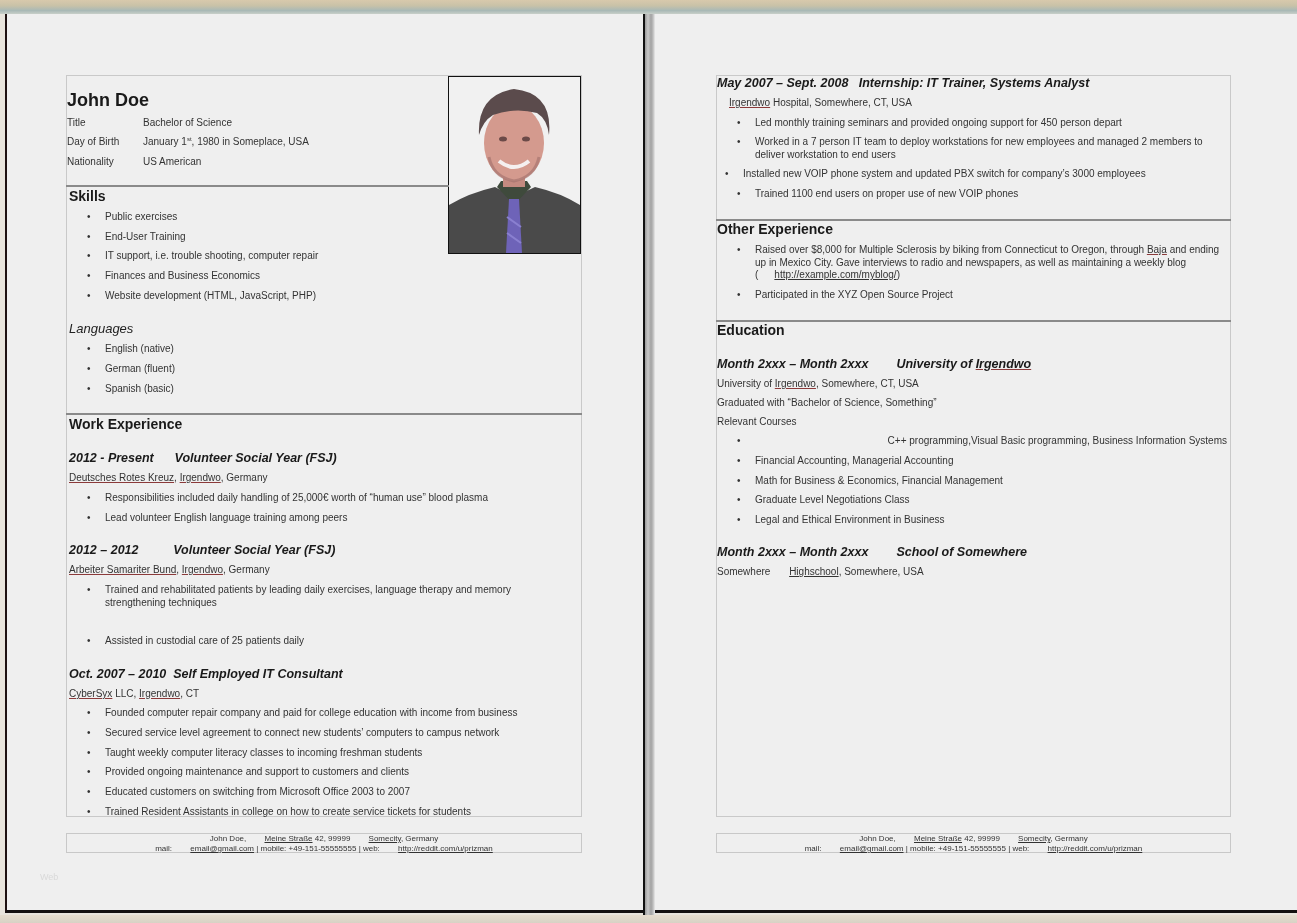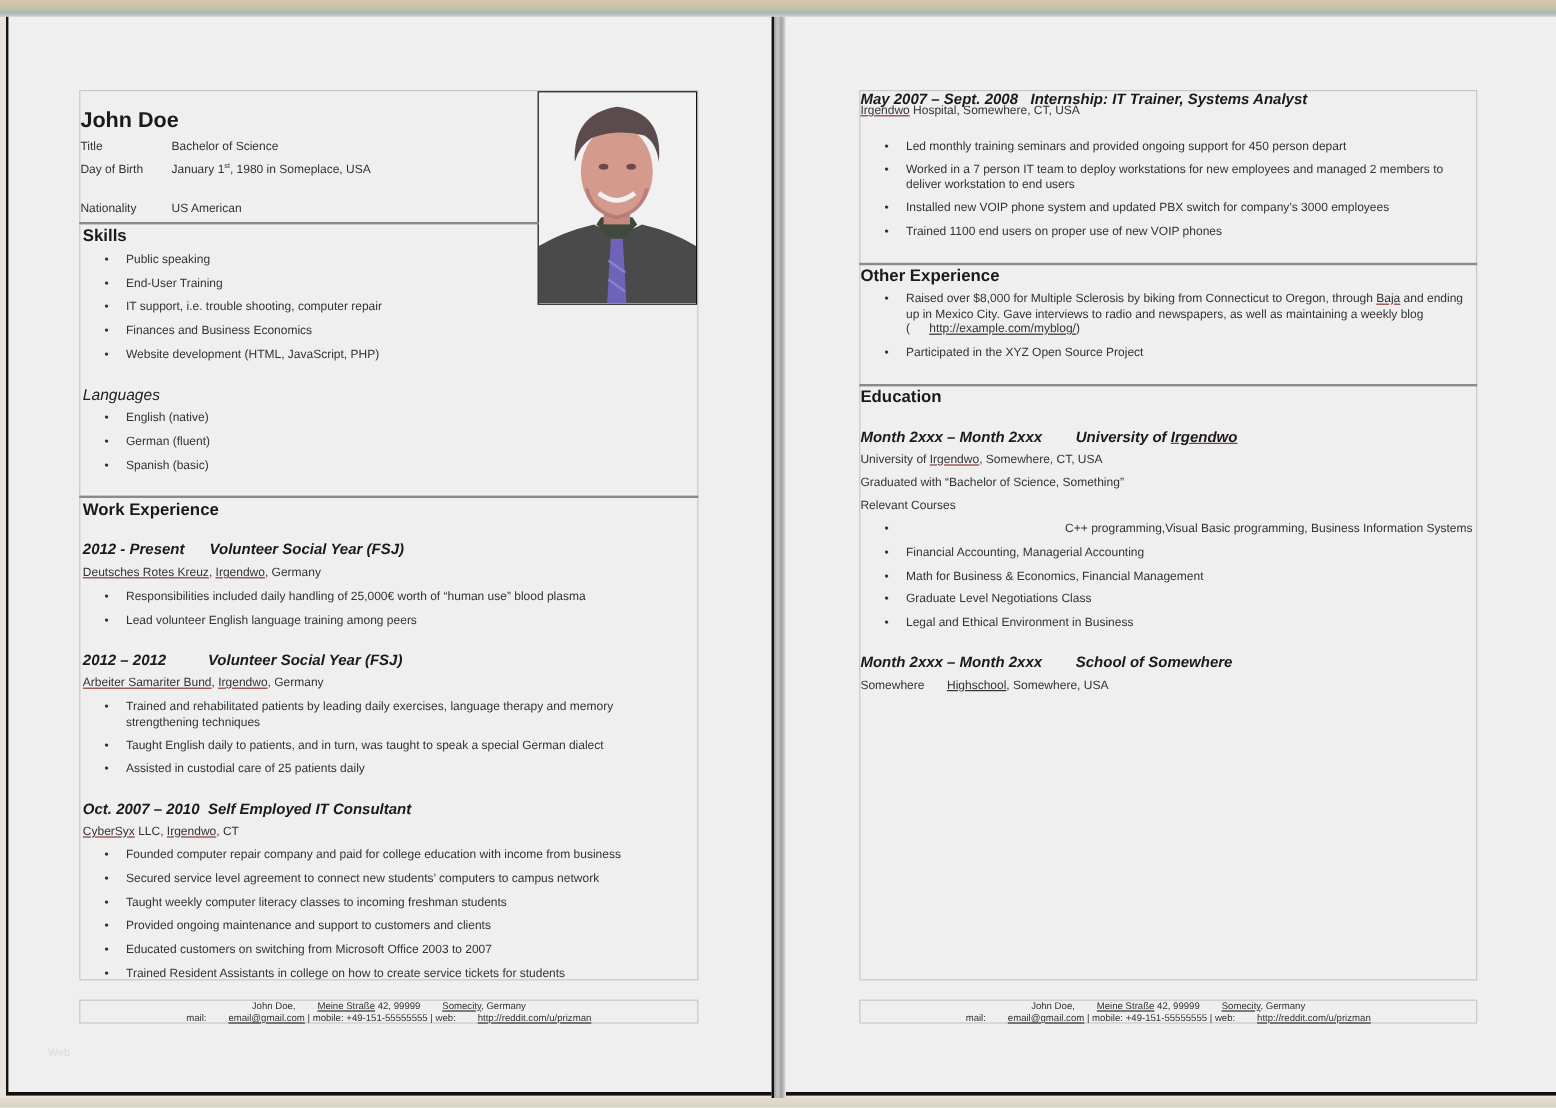--- a/index.html
+++ b/index.html
@@ -72,21 +72,21 @@
 <div class="page left">
   <div class="content-frame" style="left:59px;top:61px;width:516px;height:742px;"></div>
 
   <div class="name" style="left:60px;top:76px;">John Doe</div>
   <div class="info-row" style="left:60px;top:103px;">
     <span class="lbl">Title</span><span>Bachelor of Science</span>
   </div>
   <div class="info-row" style="left:60px;top:122px;">
     <span class="lbl">Day of Birth</span><span>January 1</span><span class="sup">st</span><span>, 1980 in Someplace, USA</span>
   </div>
-  <div class="info-row" style="left:60px;top:155px;">
+  <div class="info-row" style="left:60px;top:142px;">
     <span class="lbl">Nationality</span><span>US American</span>
   </div>
 
   <div class="photo">
     <svg width="131" height="176" viewBox="0 0 131 176">
       <rect width="131" height="176" fill="#f1f1f1"></rect>
       <path d="M0 176 L0 128 Q20 116 46 110 L65 120 L86 110 Q112 116 131 128 L131 176 Z" fill="#4a4a4a"></path>
       <path d="M48 110 L65 128 L82 110 L78 104 L52 104 Z" fill="#3f4a3c"></path>
       <path d="M60 122 L70 122 L73 176 L57 176 Z" fill="#6e63b8"></path>
       <path d="M58 140 L72 150 M58 156 L72 166" stroke="#8a80d0" stroke-width="2"></path>
@@ -95,21 +95,21 @@
       <path d="M30 58 Q28 18 65 12 Q104 16 100 58 Q98 42 88 36 Q66 30 44 38 Q34 44 30 58 Z" fill="#5b4b4c"></path>
       <ellipse cx="54" cy="62" rx="4" ry="2.5" fill="#6b4a48"></ellipse>
       <ellipse cx="77" cy="62" rx="4" ry="2.5" fill="#6b4a48"></ellipse>
       <path d="M50 84 Q65 96 80 84" stroke="#f5f0f0" stroke-width="4" fill="none"></path>
       <path d="M40 80 Q44 100 65 104 Q86 100 90 80" stroke="#a0706a" stroke-width="3" fill="none" opacity="0.6"></path>
     </svg>
   </div>
 
   <div class="hr" style="left:59px;top:171px;width:383px;"></div>
   <div class="h2" style="left:62px;top:174px;">Skills</div>
-  <div class="bul" style="left:60px;top:197px;width:500px;">Public speaking</div>
+  <div class="bul" style="left:60px;top:197px;width:500px;">Public exercises</div>
   <div class="bul" style="left:60px;top:217px;width:500px;">End-User Training</div>
   <div class="bul" style="left:60px;top:236px;width:500px;">IT support, i.e. trouble shooting, computer repair</div>
   <div class="bul" style="left:60px;top:256px;width:500px;">Finances and Business Economics</div>
   <div class="bul" style="left:60px;top:276px;width:500px;">Website development (HTML, JavaScript, PHP)</div>
 
   <div class="h3i" style="left:62px;top:307px;">Languages</div>
   <div class="bul" style="left:60px;top:329px;width:500px;">English (native)</div>
   <div class="bul" style="left:60px;top:349px;width:500px;">German (fluent)</div>
   <div class="bul" style="left:60px;top:369px;width:500px;">Spanish (basic)</div>
 
@@ -121,21 +121,20 @@
     <span class="u">Deutsches Rotes Kreuz</span><span>, </span><span class="u">Irgendwo</span><span>, Germany</span>
   </div>
   <div class="bul" style="left:60px;top:478px;width:500px;">Responsibilities included daily handling of 25,000€ worth of “human use” blood plasma</div>
   <div class="bul" style="left:60px;top:498px;width:500px;">Lead volunteer English language training among peers</div>
 
   <div class="job" style="left:62px;top:529px;">2012 – 2012          Volunteer Social Year (FSJ)</div>
   <div class="sub" style="left:62px;top:550px;">
     <span class="u">Arbeiter Samariter Bund</span><span>, </span><span class="u">Irgendwo</span><span>, Germany</span>
   </div>
   <div class="bul" style="left:60px;top:570px;width:490px;">Trained and rehabilitated patients by leading daily exercises, language therapy and memory strengthening techniques</div>
-  <div class="bul" style="left:60px;top:602px;width:500px;">Taught English daily to patients, and in turn, was taught to speak a special German dialect</div>
   <div class="bul" style="left:60px;top:621px;width:500px;">Assisted in custodial care of 25 patients daily</div>
 
   <div class="job" style="left:62px;top:653px;">Oct. 2007 – 2010  Self Employed IT Consultant</div>
   <div class="sub" style="left:62px;top:674px;">
     <span class="u">CyberSyx</span><span> LLC, </span><span class="u">Irgendwo</span><span>, CT</span>
   </div>
   <div class="bul" style="left:60px;top:693px;width:510px;">Founded computer repair company and paid for college education with income from business</div>
   <div class="bul" style="left:60px;top:733px;width:510px;">Taught weekly computer literacy classes to incoming freshman students</div>
   <div class="bul" style="left:60px;top:713px;width:510px;">Secured service level agreement to connect new students’ computers to campus network</div>
   <div class="bul" style="left:60px;top:752px;width:510px;">Provided ongoing maintenance and support to customers and clients</div>
@@ -149,26 +148,26 @@
 
   <div class="watermark">Web</div>
 </div>
 
 <div class="divider"></div>
 
 <div class="page right">
   <div class="content-frame" style="left:61px;top:61px;width:515px;height:742px;"></div>
 
   <div class="job" style="left:62px;top:62px;">May 2007 – Sept. 2008   Internship: IT Trainer, Systems Analyst</div>
-  <div class="sub" style="left:62px;top:73px;">
+  <div class="sub" style="left:62px;top:83px;padding-left:12px;">
     <span class="u">Irgendwo</span><span> Hospital, Somewhere, CT, USA</span>
   </div>
   <div class="bul" style="left:62px;top:103px;width:510px;">Led monthly training seminars and provided ongoing support for 450 person depart</div>
   <div class="bul" style="left:62px;top:122px;width:510px;">Worked in a 7 person IT team to deploy workstations for new employees and managed 2 members to deliver workstation to end users</div>
-  <div class="bul" style="left:62px;top:154px;width:510px;">Installed new VOIP phone system and updated PBX switch for company’s 3000 employees</div>
+  <div class="bul" style="left:50px;top:154px;width:510px;">Installed new VOIP phone system and updated PBX switch for company’s 3000 employees</div>
   <div class="bul" style="left:62px;top:174px;width:510px;">Trained 1100 end users on proper use of new VOIP phones</div>
 
   <div class="hr" style="left:61px;top:205px;width:515px;"></div>
   <div class="h2" style="left:62px;top:207px;">Other Experience</div>
   <div class="bul" style="left:62px;top:230px;width:512px;">
     <span>Raised over $8,000 for Multiple Sclerosis by biking from Connecticut to Oregon, through </span><span class="u">Baja</span><span> and ending up in Mexico City. Gave interviews to radio and newspapers, as well as maintaining a weekly blog (</span><span class="ub">http://example.com/myblog/</span><span>)</span>
   </div>
   <div class="bul" style="left:62px;top:275px;width:510px;">Participated in the XYZ Open Source Project</div>
 
   <div class="hr" style="left:61px;top:306px;width:515px;"></div>

